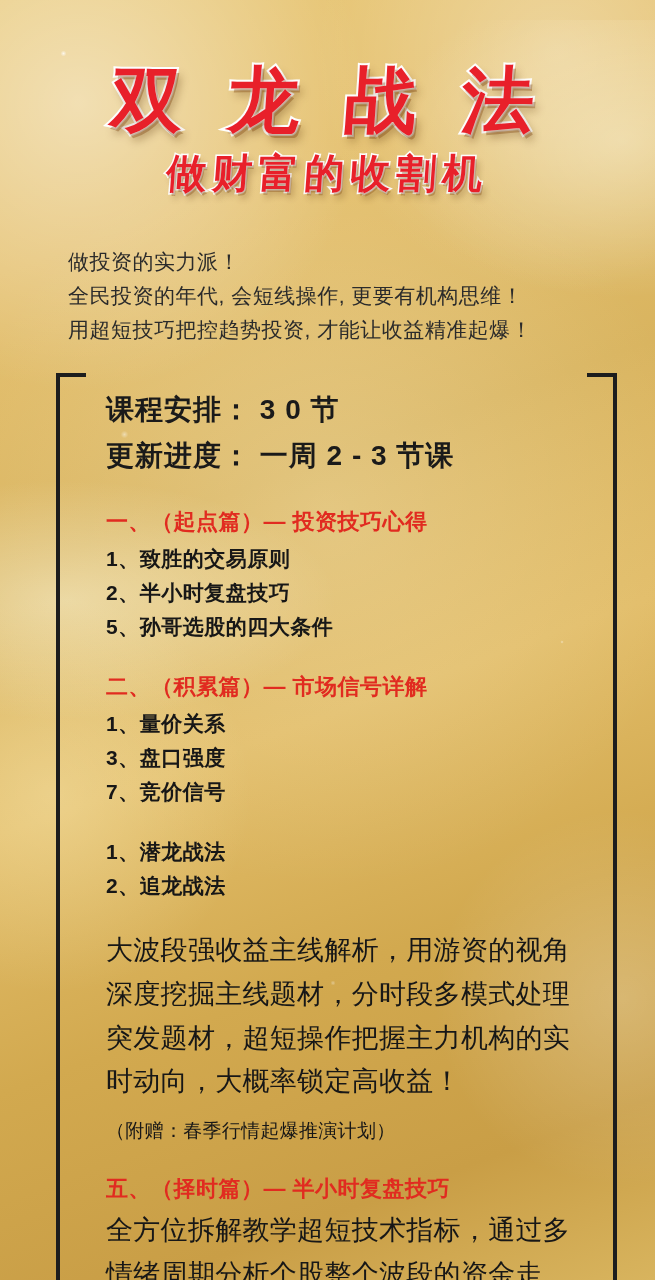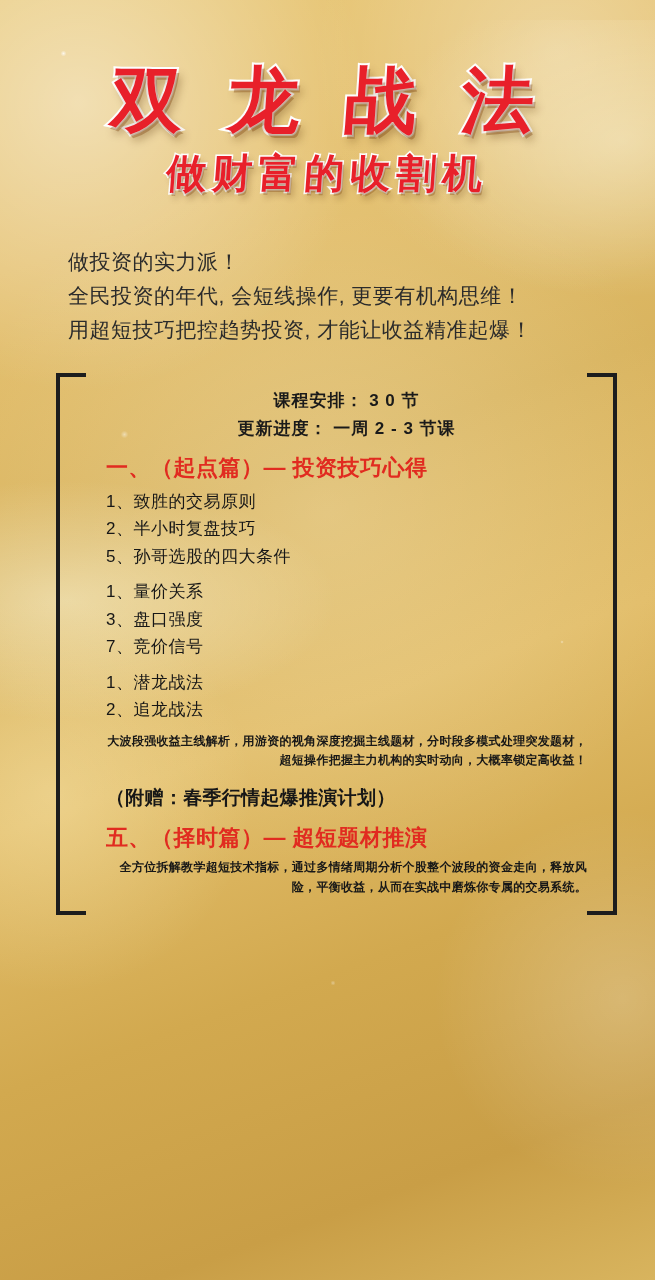--- a/index.html
+++ b/index.html
@@ -124,57 +124,55 @@
     border-bottom: 4px solid #1d1d1d;
   }
   .bracket.left  { left: -16px;  border-left: 4px solid #1d1d1d; }
   .bracket.right { right: -20px; border-right: 4px solid #1d1d1d; }
 
   .course-inner {
     padding: 14px 10px 18px 34px;
   }
   .line-head {
     color: #1a1a1a;
-    font-size: 17px;
+    font-size: 28px;
     font-weight: bold;
     line-height: 1.65;
     letter-spacing: 1px;
-    text-align: center;
   }
   .section {
-    margin-top: 8px;
+    margin-top: 26px;
   }
   .section-title {
     color: #e12b20;
     font-size: 22px;
     font-weight: bold;
     line-height: 1.5;
     letter-spacing: 0.5px;
     margin-bottom: 4px;
   }
   .item {
     color: #171717;
-    font-size: 17px;
-    font-weight: normal;
+    font-size: 21px;
+    font-weight: bold;
     line-height: 1.62;
     letter-spacing: 0.5px;
   }
   .para {
     color: #171717;
-    font-size: 12px;
-    font-weight: bold;
+    font-size: 27px;
+    font-weight: normal;
     line-height: 1.62;
     letter-spacing: 0.3px;
     margin-top: 2px;
-    text-align: right;
   }
   .note {
     color: #171717;
     font-size: 19px;
-    font-weight: bold;
+    font-weight: normal;
     line-height: 1.6;
     margin-top: 12px;
     letter-spacing: 0.3px;
   }
 </style>
 </head>
 <body>
 
 <div class="poster">
   <div class="sparkles"></div>
@@ -201,34 +199,35 @@
       <div class="line-head">更新进度： 一周 2 - 3 节课</div>
 
       <div class="section">
         <div class="section-title">一、（起点篇）— 投资技巧心得</div>
         <div class="item">1、致胜的交易原则</div>
         <div class="item">2、半小时复盘技巧</div>
         <div class="item">5、孙哥选股的四大条件</div>
       </div>
 
       <div class="section">
+        <div class="section-title">二、（积累篇）— 市场信号详解</div>
         <div class="item">1、量价关系</div>
         <div class="item">3、盘口强度</div>
         <div class="item">7、竞价信号</div>
       </div>
 
       <div class="section">
         <div class="item">1、潜龙战法</div>
         <div class="item">2、追龙战法</div>
       </div>
 
       <div class="section">
         <div class="para">大波段强收益主线解析，用游资的视角深度挖掘主线题材，分时段多模式处理突发题材，超短操作把握主力机构的实时动向，大概率锁定高收益！</div>
         <div class="note">（附赠：春季行情起爆推演计划）</div>
       </div>
 
       <div class="section">
-        <div class="section-title">五、（择时篇）— 超短题材推演</div>
+        <div class="section-title">五、（择时篇）— 半小时复盘技巧</div>
         <div class="para">全方位拆解教学超短技术指标，通过多情绪周期分析个股整个波段的资金走向，释放风险，平衡收益，从而在实战中磨炼你专属的交易系统。</div>
       </div>
     </div>
   </div>
 </div>
 
 </body></html>

